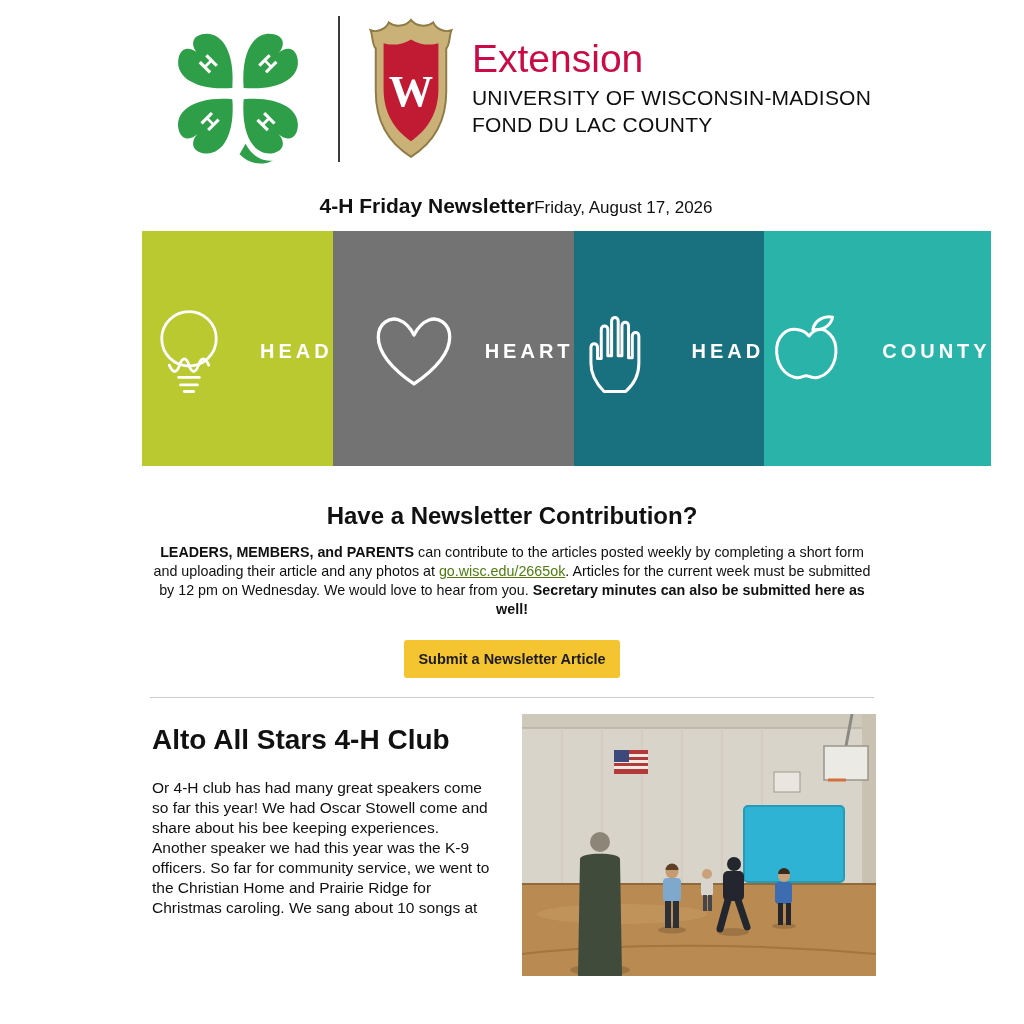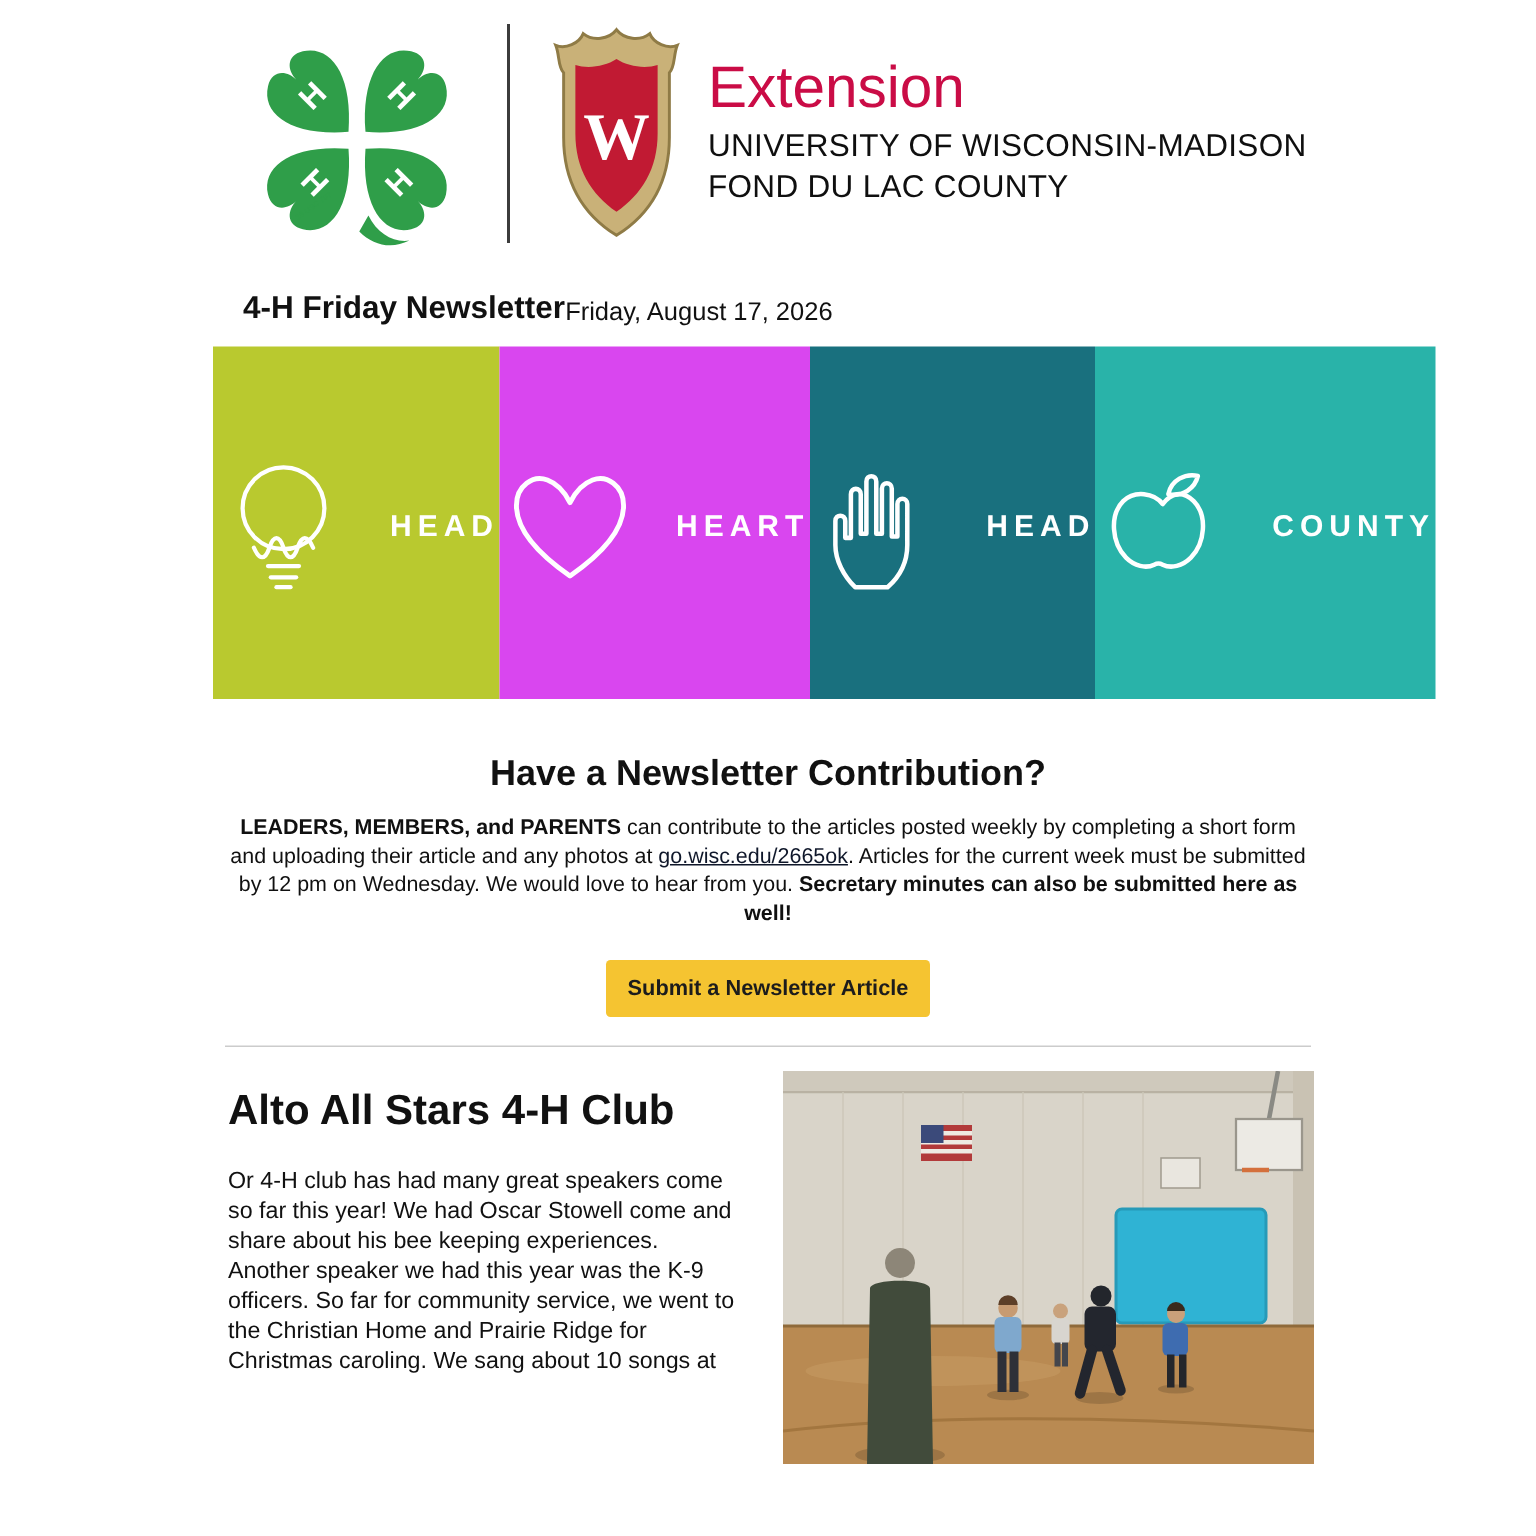--- a/index.html
+++ b/index.html
@@ -12,21 +12,21 @@
   
   .logo-row{display:flex;align-items:center;padding-top:10px;margin-left:20px;}
   .clover-svg{width:152px;height:158px;flex:none;}
   .logo-divider{width:2px;height:146px;background:#3c3c3c;margin:0 24px;flex:none;}
   .crest-svg{width:94px;height:148px;flex:none;margin-right:14px;}
   .wordmark{display:flex;flex-direction:column;justify-content:flex-end;}
   .wordmark .ext{font-size:39px;color:#ca0c46;font-weight:normal;line-height:1.05;margin-bottom:5px;}
   .wordmark .uline{font-size:21px;font-weight:normal;color:#0f0f0f;line-height:1.28;letter-spacing:.2px;}
 
   
-  .masthead{display:flex;justify-content:flex-start;align-items:flex-end;margin:26px 12px 0 20px;}
+  .masthead{display:flex;justify-content:center;align-items:flex-end;margin:26px 12px 0 20px;}
   .masthead .title{font-size:21px;font-weight:bold;}
   .masthead .date{font-size:17px;}
 
   
   .pillars{margin-top:13px;display:grid;grid-template-columns:repeat(4,1fr);height:235px;}
   .pillar{display:flex;flex-direction:row;align-items:center;justify-content:center;gap:24px;padding-top:6px;}
   .pillar svg{width:94px;height:100px;}
   .pillar .plabel{color:#fff;font-weight:bold;font-size:20px;letter-spacing:4px;}
 
   
@@ -37,21 +37,21 @@
     border-left:9px solid #206f42;box-shadow:-11px 10px 0 rgba(128,132,138,.55);
     display:flex;align-items:center;justify-content:center;gap:30px;z-index:2;
   }
   .banner-main .btext{color:#fff;font-weight:bold;font-size:42px;letter-spacing:8px;}
   .news-icon{width:86px;height:62px;}
 
   
   .contrib-heading{text-align:center;font-size:24px;font-weight:bold;margin-top:36px;}
   .contrib-body{margin:13px 8px 0;font-size:14.3px;line-height:1.34;text-align:center;color:#101010;}
   .contrib-body b{font-weight:bold;}
-  .contrib-link{color:#0f172a;text-decoration:underline;cursor:pointer;}
+  .contrib-link{color:#4d7c0f;text-decoration:underline;cursor:pointer;}
   .btn-row{text-align:center;margin-top:20px;}
   .submit-btn{
     display:inline-block;background:#f5c431;border:none;border-radius:3px;
     padding:11px 14px;font-family:"Liberation Sans",sans-serif;
     font-size:14.5px;font-weight:bold;color:#1c1c1c;cursor:pointer;
   }
   .rule{border:none;border-top:1px solid #cccccc;margin:19px 8px 0;}
 
   
   .article{display:flex;gap:26px;margin:16px 6px 0 10px;}
@@ -111,21 +111,21 @@
     <div class="pillar" style="background-color: rgb(185, 201, 47);">
       <svg viewBox="0 0 100 100" fill="none" stroke="#ffffff" stroke-width="3" stroke-linecap="round" stroke-linejoin="round">
         <circle cx="50" cy="36" r="29"></circle>
         <path d="M29 64 c4 9 8 9 11 0 c3 -9 7 -9 10 0 c3 9 7 9 10 0 c3 -9 7 -9 11 0"></path>
         <path d="M39 77 h22"></path>
         <path d="M41 85 h18"></path>
         <path d="M45 92 h10"></path>
       </svg>
       <span class="plabel">HEAD</span>
     </div>
-    <div class="pillar" style="background-color: #d946ef;">
+    <div class="pillar" style="background-color: #737373; padding-left: 34px;">
       <svg viewBox="0 0 100 100" fill="none" stroke="#ffffff" stroke-width="3.5" stroke-linecap="round" stroke-linejoin="round">
         <path d="M50 84 C24 66 12 50 12 34 C12 20 24 12 34 16 C42 19 47 26 50 32 C53 26 58 19 66 16 C76 12 88 20 88 34 C88 50 76 66 50 84 Z"></path>
       </svg>
       <span class="plabel">HEART</span>
     </div>
     <div class="pillar" style="background-color: rgb(25, 112, 126);">
       <svg viewBox="0 0 100 100" fill="none" stroke="#ffffff" stroke-width="3.2" stroke-linecap="round" stroke-linejoin="round">
         <path d="M32 92 C24 84 18 73 18 62 L18 45 C18 40 25 40 25 45 L25 57 L29 57 L29 26 C29 21 36 21 36 26 L36 54 L40 54 L40 17 C40 12 47 12 47 17 L47 54 L51 54 L51 22 C51 17 58 17 58 22 L58 56 L62 56 L62 33 C62 28 69 28 69 33 L69 62 C69 75 63 85 55 92 Z"></path>
       </svg>
       <span class="plabel">HEAD</span>

